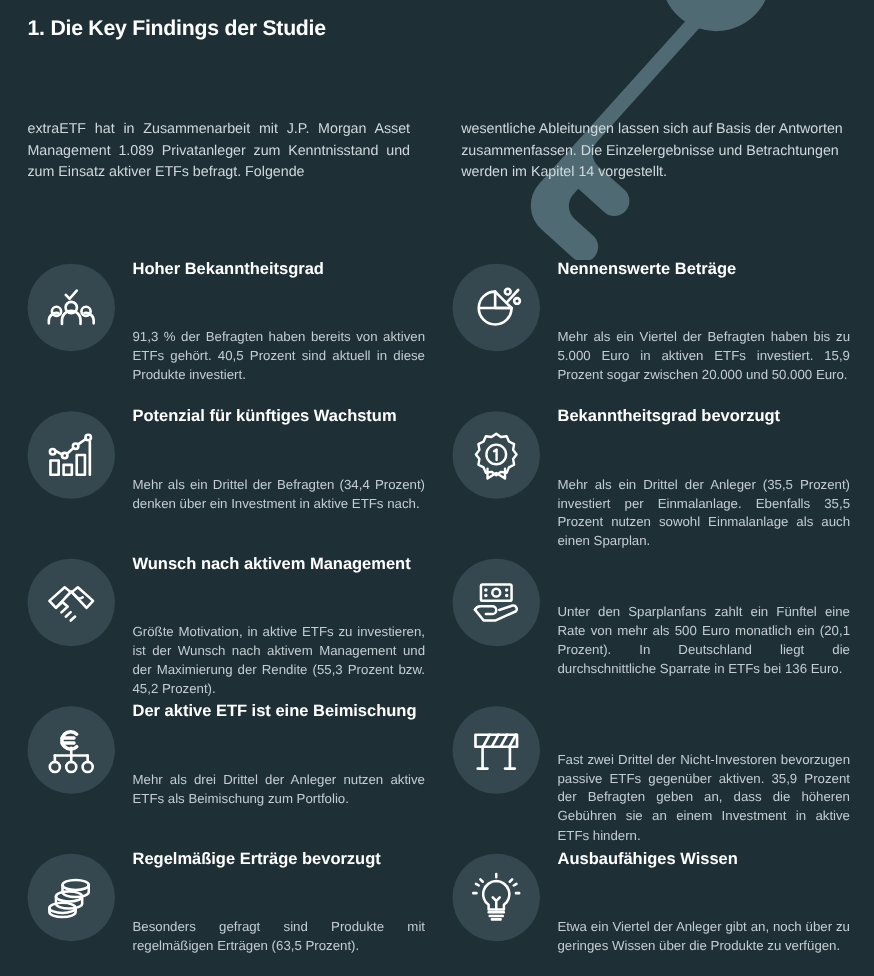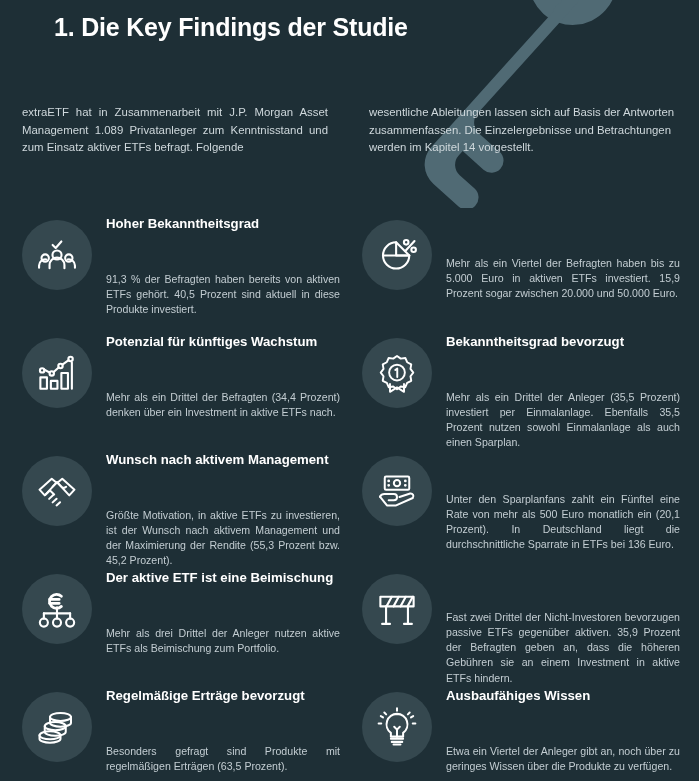--- a/index.html
+++ b/index.html
@@ -25,26 +25,25 @@
     width: 300px;
     height: 260px;
     pointer-events: none;
     z-index: 0;
   }
 
   
   #page-title {
     position: relative;
     z-index: 2;
-    font-size: 25px;
+    font-size: 17px;
     font-weight: bold;
     letter-spacing: -0.2px;
     color: #ffffff;
     padding: 13px 0 0 22px;
-    margin-left: 32px;
   }
 
   
   #intro {
     position: relative;
     z-index: 2;
     display: flex;
     gap: 41px;
     padding: 62px 24px 0 22px;
   }
@@ -152,20 +151,21 @@
         <svg width="42" height="42" viewBox="0 0 48 48" fill="none" stroke="#ffffff" stroke-width="2.4" stroke-linecap="round" stroke-linejoin="round">
       <path d="M23 9.5 A15 15 0 1 0 38 24.5 Z"></path>
       <path d="M23 9.5 V24.5 H38"></path>
       <path d="M8.8 24.5 H38"></path>
       <circle cx="34.5" cy="9.5" r="2.6"></circle>
       <circle cx="43" cy="18" r="2.6"></circle>
       <path d="M44 8 L33.5 19.5"></path>
     </svg>
       </div>
       <div class="card-body">
+        <div class="card-title">Nennenswerte Beträge</div>
         <div class="card-text">Mehr als ein Viertel der Befragten haben bis zu 5.000 Euro in aktiven ETFs investiert. 15,9 Prozent sogar zwischen 20.000 und 50.000 Euro.</div>
       </div>
     </div>
     <div class="finding-card">
       <div class="icon-circle">
         <svg width="42" height="42" viewBox="0 0 48 48" fill="none" stroke="#ffffff" stroke-width="2.4" stroke-linecap="round" stroke-linejoin="round">
       <rect x="5" y="29" width="7.5" height="13"></rect>
       <rect x="17" y="33" width="7.5" height="9"></rect>
       <rect x="29" y="24" width="7.5" height="18"></rect>
       <circle cx="7" cy="21" r="2.5"></circle>

